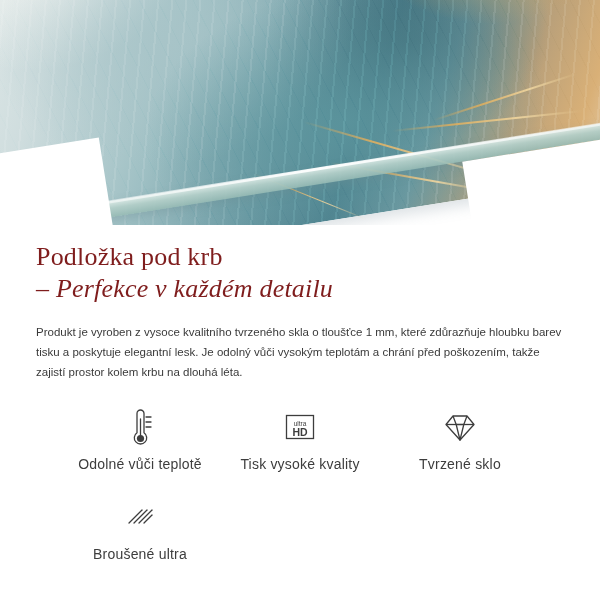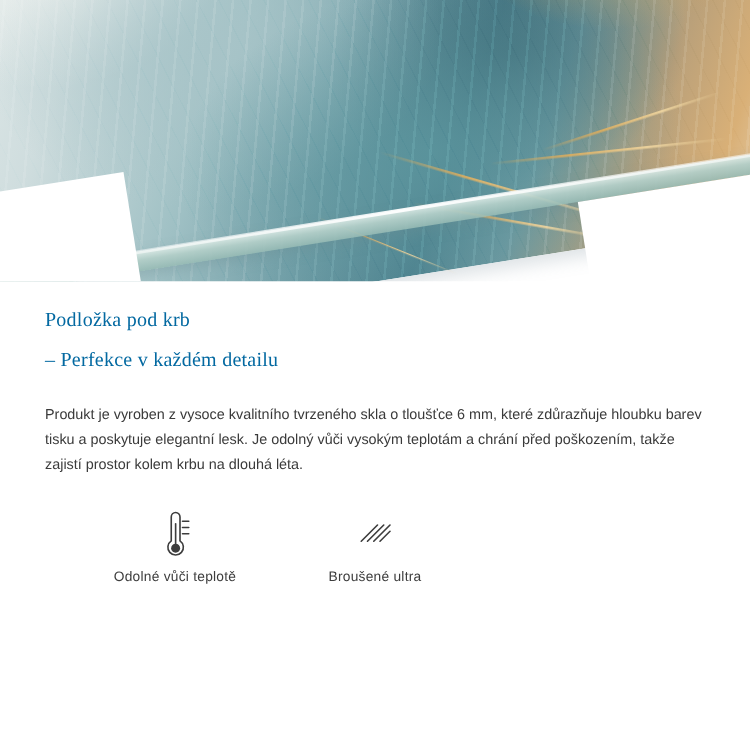--- a/index.html
+++ b/index.html
@@ -149,27 +149,27 @@
   }
   .sparkle2::before { width: 26px; height: 2px; }
   .sparkle2::after  { width: 2px; height: 26px; }
 
   
   .content {
     padding: 16px 36px 0 36px;
   }
   .headline {
     font-family: "Liberation Serif", serif;
-    font-size: 16px;
+    font-size: 26px;
     line-height: 32px;
-    color: #0369a1;
+    color: #7f1d1d;
     font-weight: 400;
     letter-spacing: 0.2px;
   }
-  .headline .line2 { display: block; }
+  .headline .line2 { display: block; font-style: italic; }
   .body-copy {
     margin-top: 17px;
     font-size: 11.5px;
     line-height: 20px;
     color: #3a3a3a;
     max-width: 538px;
   }
 
   
   .features {
@@ -187,21 +187,21 @@
     height: 84px;
   }
   .feature-icon {
     height: 46px;
     display: flex;
     align-items: center;
     justify-content: center;
   }
   .feature-label {
     margin-top: 6px;
-    font-size: 11px;
+    font-size: 14px;
     color: #3d3d3d;
     text-align: center;
     letter-spacing: 0.2px;
   }
   svg { display: block; }
 </style>
 </head>
 <body>
 
 <div class="page">
@@ -222,42 +222,65 @@
       <div class="sparkle"></div>
       <div class="sparkle2"></div>
     </div>
   </div>
 
   <div class="content">
     <h1 class="headline">
       <span>Podložka pod krb</span>
       <span class="line2">– Perfekce v každém detailu</span>
     </h1>
-    <p class="body-copy">Produkt je vyroben z vysoce kvalitního tvrzeného skla o tloušťce 6 mm, které zdůrazňuje hloubku barev tisku a poskytuje elegantní lesk. Je odolný vůči vysokým teplotám a chrání před poškozením, takže zajistí prostor kolem krbu na dlouhá léta.</p>
+    <p class="body-copy">Produkt je vyroben z vysoce kvalitního tvrzeného skla o tloušťce 1 mm, které zdůrazňuje hloubku barev tisku a poskytuje elegantní lesk. Je odolný vůči vysokým teplotám a chrání před poškozením, takže zajistí prostor kolem krbu na dlouhá léta.</p>
 
     <div class="features">
 
       <div class="feature">
         <div class="feature-icon">
           <svg width="40" height="44" viewBox="0 0 40 44">
             <g fill="none" stroke="#3d3d3d" stroke-width="1.3" stroke-linecap="round">
               <path d="M17 8.5a3.5 3.5 0 0 1 7 0v19.2a6.2 6.2 0 1 1-7 0z"></path>
               <line x1="20.5" y1="14" x2="20.5" y2="30"></line>
               <line x1="26" y1="12" x2="31" y2="12"></line>
               <line x1="26" y1="17" x2="31" y2="17"></line>
               <line x1="26" y1="22" x2="31" y2="22"></line>
             </g>
             <circle cx="20.5" cy="33.5" r="3.6" fill="#3d3d3d"></circle>
           </svg>
         </div>
         <div class="feature-label">Odolné vůči teplotě</div>
       </div>
 
-
-
+      <div class="feature">
+        <div class="feature-icon">
+          <svg width="44" height="44" viewBox="0 0 44 44">
+            <rect x="8.5" y="10.5" width="27" height="23" fill="none" stroke="#3d3d3d" stroke-width="1.3"></rect>
+            <text x="22" y="20.5" text-anchor="middle" font-family="Liberation Sans, sans-serif" font-size="6.5" fill="#3d3d3d">ultra</text>
+            <text x="22" y="30.5" text-anchor="middle" font-family="Liberation Sans, sans-serif" font-size="10.5" font-weight="bold" fill="#3d3d3d">HD</text>
+          </svg>
+        </div>
+        <div class="feature-label">Tisk vysoké kvality</div>
+      </div>
+
+
+      <div class="feature">
+        <div class="feature-icon">
+          <svg width="44" height="40" viewBox="0 0 44 40">
+            <g fill="none" stroke="#3d3d3d" stroke-width="1.3" stroke-linejoin="round">
+              <path d="M8 17.5 15 9h14l7 8.5L22 33z"></path>
+              <path d="M8 17.5h28"></path>
+              <path d="M15 9l3.2 8.5L22 33l3.8-15.5L29 9"></path>
+              <path d="M18.2 17.5h7.6"></path>
+            </g>
+          </svg>
+        </div>
+        <div class="feature-label">Tvrzené sklo</div>
+      </div>
 
       <div class="feature">
         <div class="feature-icon">
           <svg width="44" height="40" viewBox="0 0 44 40">
             <g stroke="#3d3d3d" stroke-width="1.3" stroke-linecap="round">
               <line x1="11" y1="26" x2="24" y2="13"></line>
               <line x1="16" y1="26" x2="29" y2="13"></line>
               <line x1="21" y1="26" x2="34" y2="13"></line>
               <line x1="26" y1="26" x2="34" y2="18"></line>
             </g>

